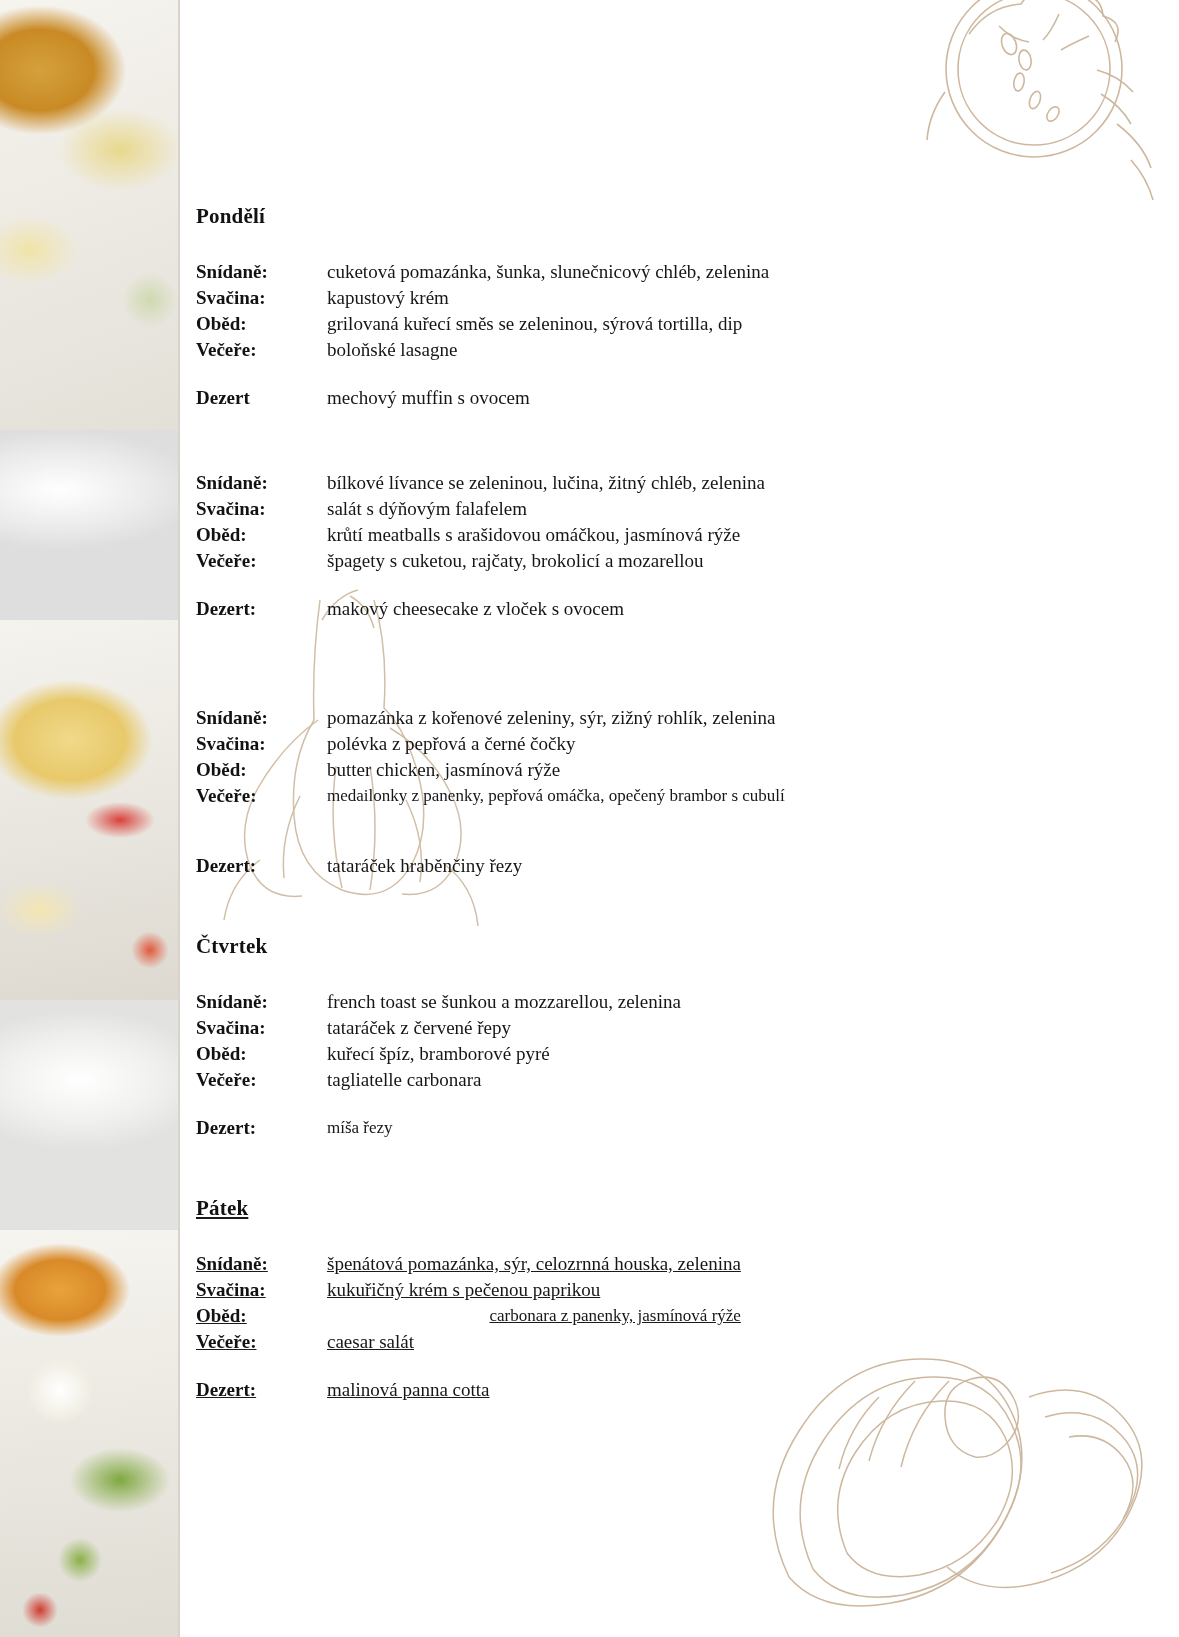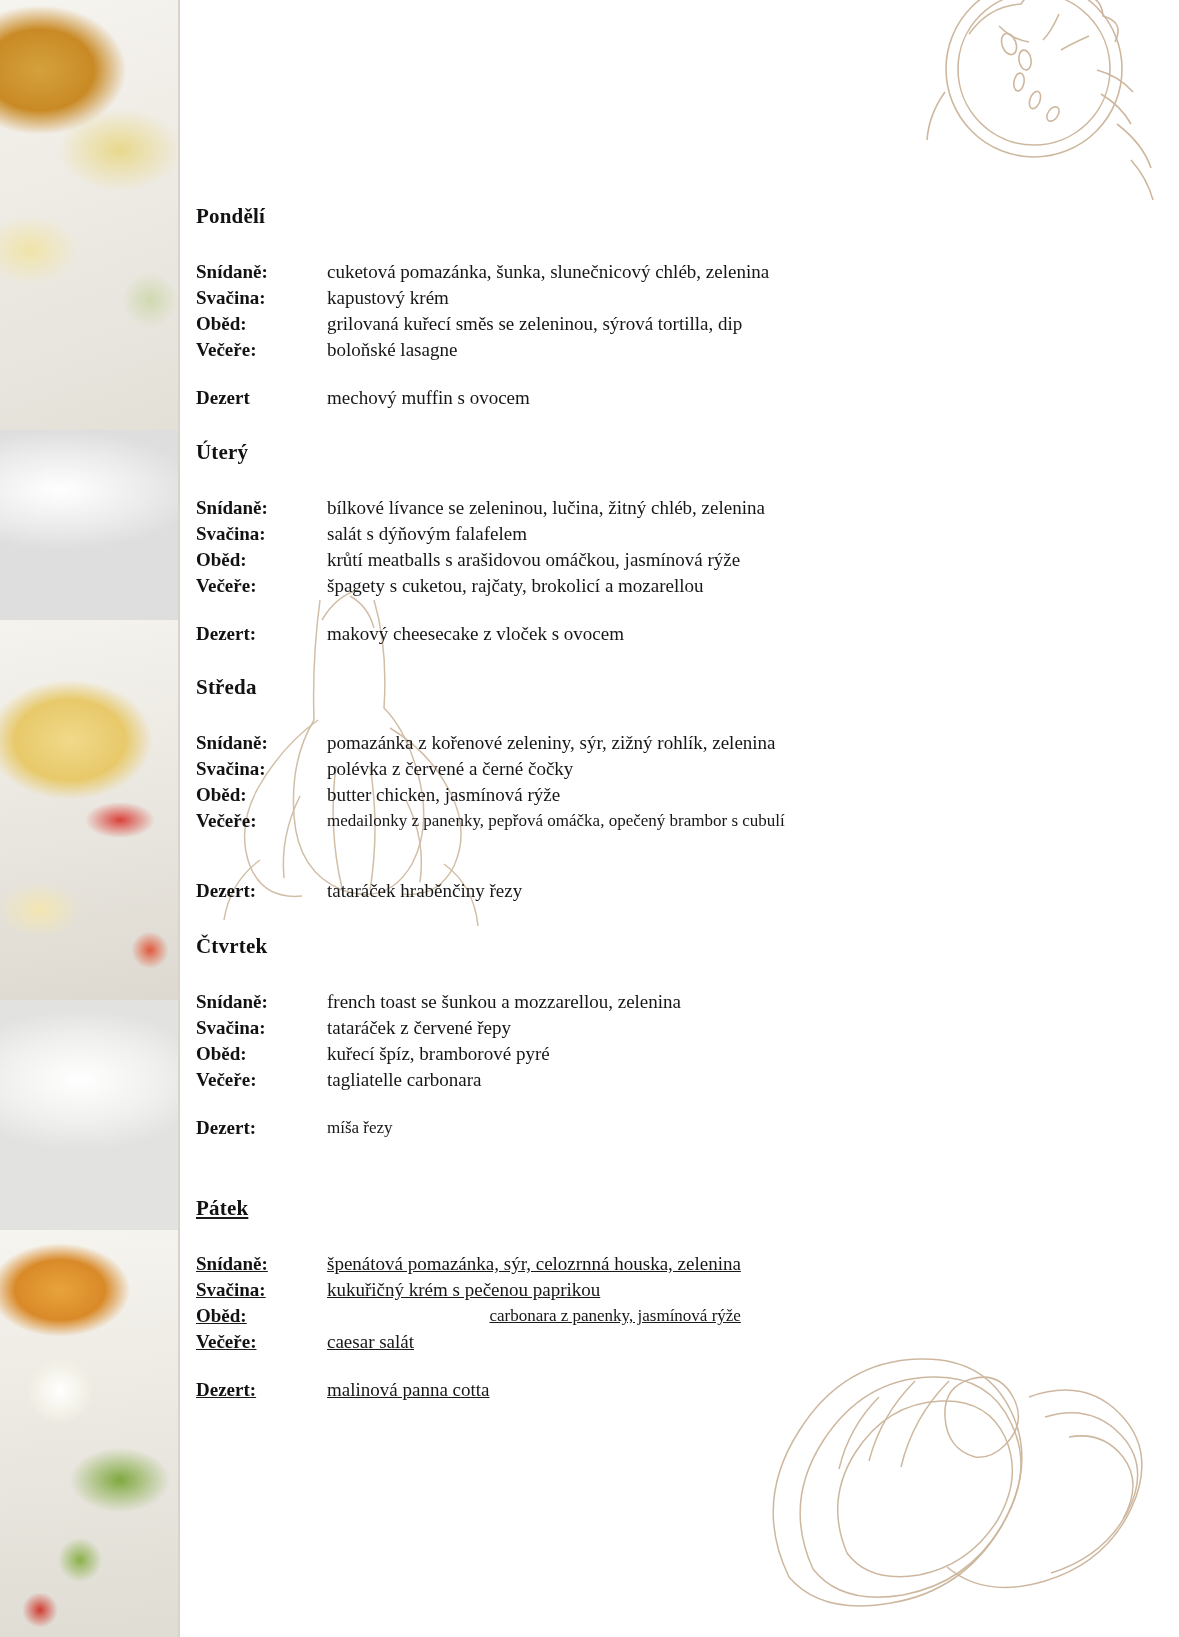--- a/index.html
+++ b/index.html
@@ -208,21 +208,20 @@
       <tbody>
           <tr>
         <td class="meal-label">Dezert</td>
         <td class="meal-value">mechový muffin s ovocem</td>
       </tr>
     </tbody>
       </table>
   </div>
 
   <div class="day-block" style="top:440px;">
-    <div class="day-title">Úterý</div>
     <table class="meal-table">
       <tbody>
           <tr>
         <td class="meal-label">Snídaně:</td>
         <td class="meal-value indent-1">bílkové lívance se zeleninou, lučina, žitný chléb, zelenina</td>
       </tr>
       <tr>
         <td class="meal-label">Svačina:</td>
         <td class="meal-value">salát s dýňovým falafelem</td>
       </tr>
@@ -240,30 +239,29 @@
       <tbody>
           <tr>
         <td class="meal-label">Dezert:</td>
         <td class="meal-value indent-1">makový cheesecake z vloček s ovocem</td>
       </tr>
     </tbody>
       </table>
   </div>
 
   <div class="day-block" style="top:675px;">
-    <div class="day-title">Středa</div>
     <table class="meal-table">
       <tbody>
           <tr>
         <td class="meal-label">Snídaně:</td>
         <td class="meal-value indent-1">pomazánka z kořenové zeleniny, sýr, zižný rohlík, zelenina</td>
       </tr>
       <tr>
         <td class="meal-label">Svačina:</td>
-        <td class="meal-value">polévka z červené a černé čočky</td>
+        <td class="meal-value">polévka z pepřová a černé čočky</td>
       </tr>
       <tr>
         <td class="meal-label">Oběd:</td>
         <td class="meal-value">butter chicken, jasmínová rýže</td>
       </tr>
       <tr>
         <td class="meal-label">Večeře:</td>
         <td class="meal-value small-value">medailonky z panenky, pepřová omáčka, opečený brambor s cubulí</td>
       </tr>
     </tbody>

